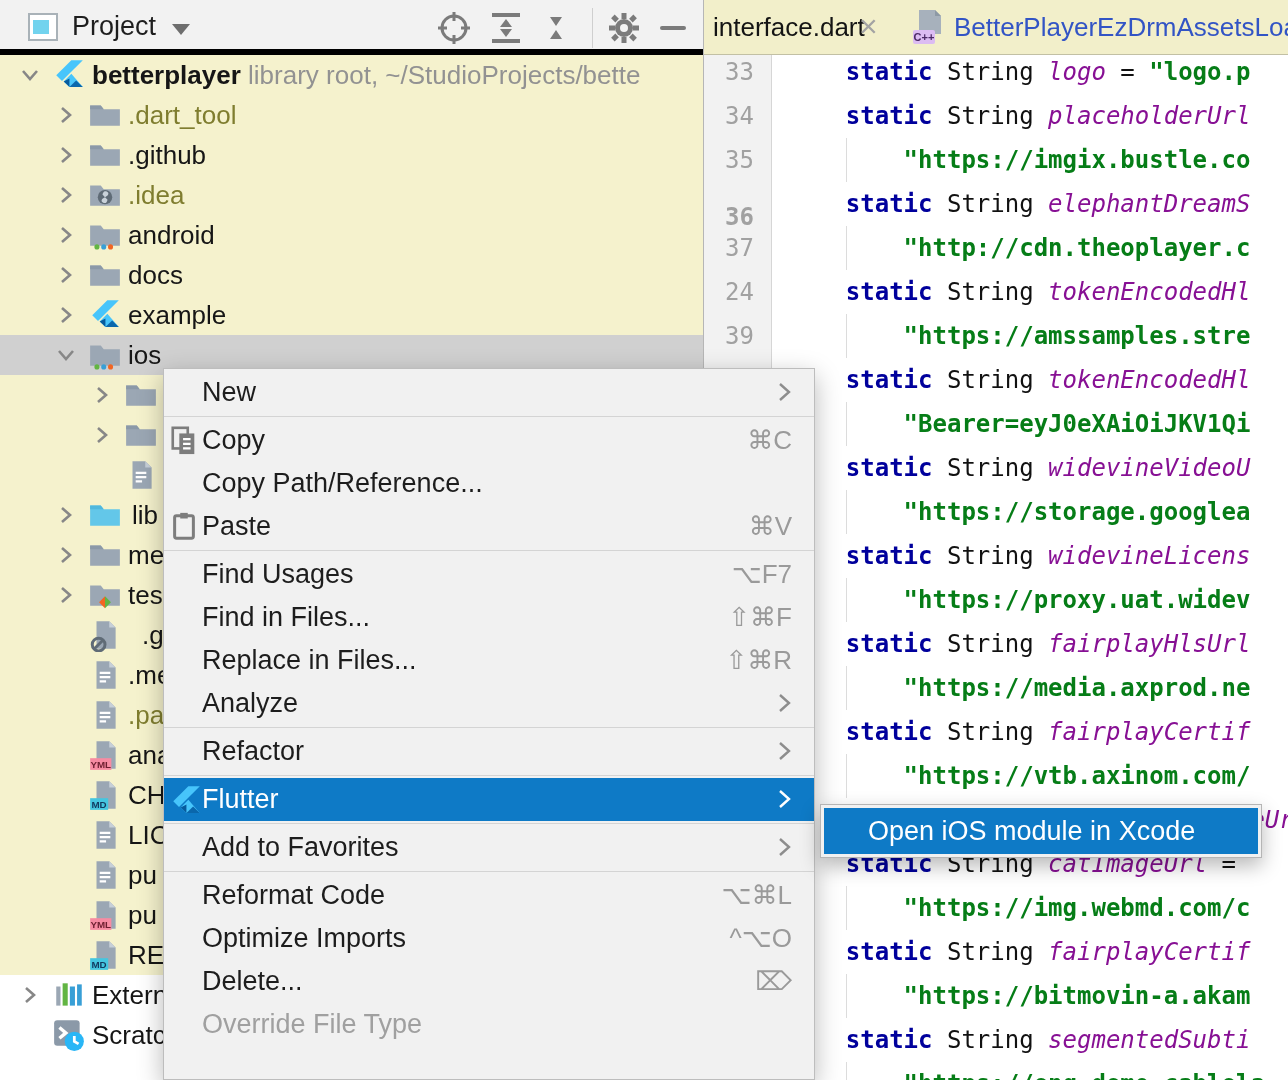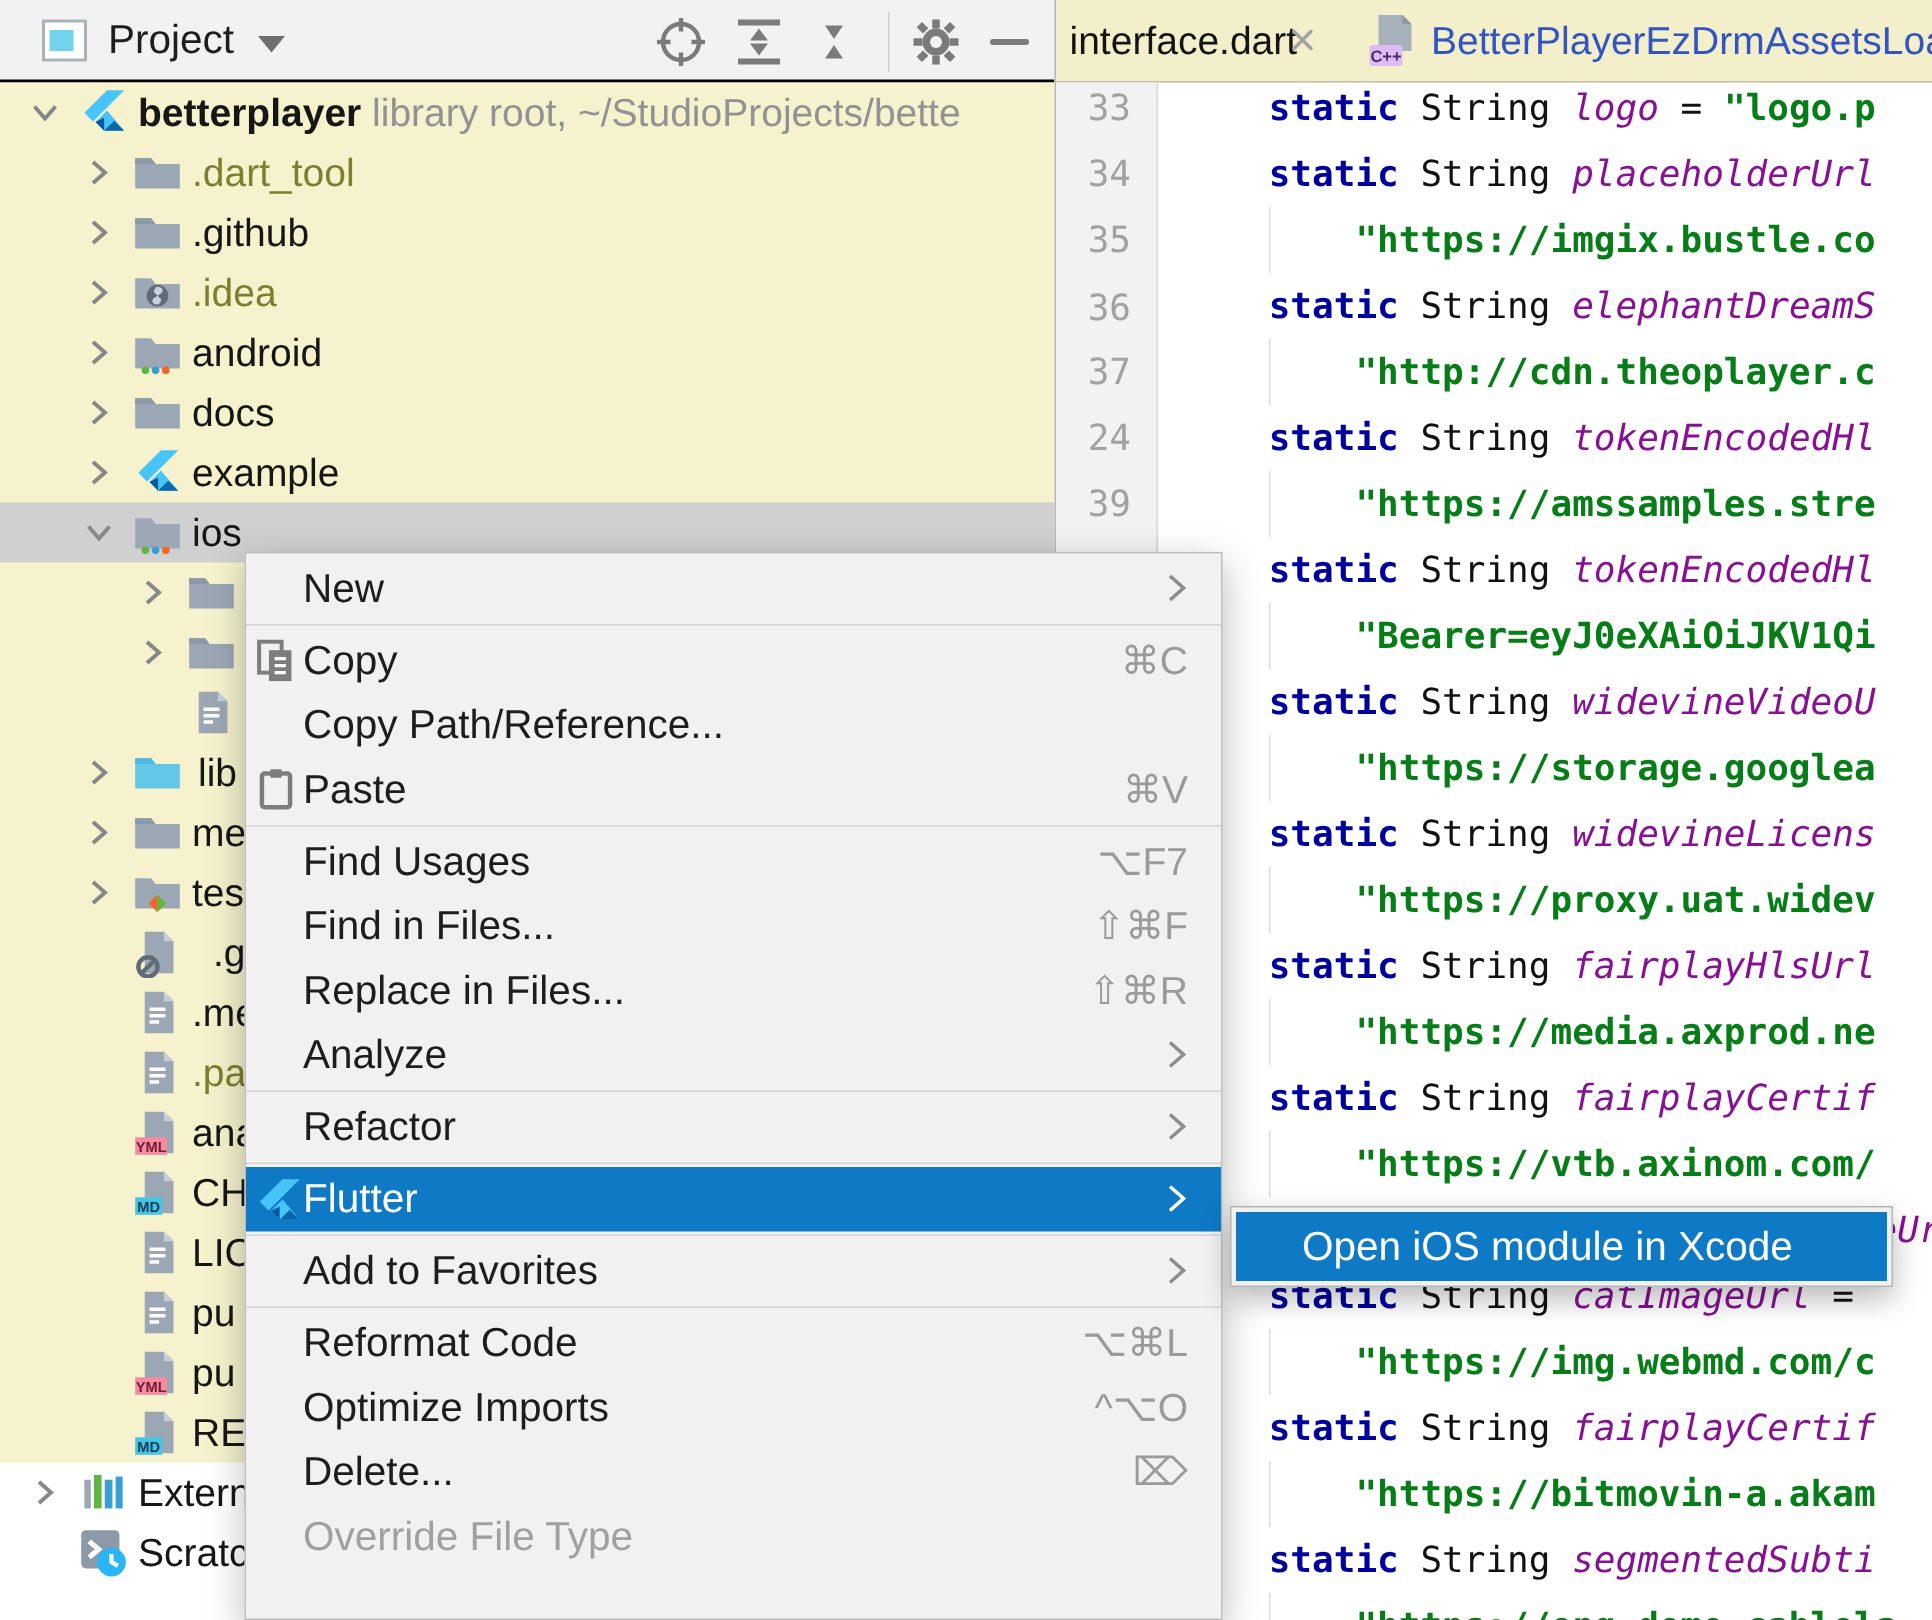--- a/index.html
+++ b/index.html
@@ -1,20 +1,20 @@
 <!DOCTYPE html>
 <html><head>
 <meta charset="utf-8">
 <style>
   html,body{margin:0;padding:0;background:#e8e8e8;}
   .app{position:relative;width:1288px;height:1080px;overflow:hidden;background:#fff;
        font-family:"Liberation Sans",sans-serif;-webkit-font-smoothing:antialiased;}
   
   .ptoolbar{position:absolute;left:0;top:0;width:703px;height:55px;background:#f2f2f2;
-            border-bottom:2px solid #000000;box-sizing:border-box;}
+            border-bottom:6px solid #000000;box-sizing:border-box;}
   .winicon{position:absolute;left:28px;top:13px;width:30px;height:28px;border:2px solid #a9b2b8;
            background:#fff;box-sizing:border-box;}
   .winicon .inner{position:absolute;left:3px;top:5px;width:16px;height:14px;background:#72d3ee;}
   .ptitle{position:absolute;left:72px;top:11px;font-size:27px;color:#1e1e1e;}
   .pdd{position:absolute;left:172px;top:24px;width:0;height:0;border-left:9px solid transparent;
        border-right:9px solid transparent;border-top:11px solid #6e6e6e;}
   .tbtn{position:absolute;top:10px;width:36px;height:36px;color:#7b7b7b;}
   .tsep{position:absolute;top:8px;width:1px;height:40px;background:#cfcfcf;}
   .tminus{position:absolute;top:26px;width:26px;height:4px;background:#7b7b7b;border-radius:2px;}
   
@@ -453,21 +453,21 @@
             <rect x="4" y="22" width="22" height="14" rx="2" fill="#dcbcf2"></rect>
             <text x="15" y="33" font-size="11" font-weight="bold" text-anchor="middle" fill="#4c2a66" font-family="Liberation Sans, sans-serif">C++</text>
           </svg>
       </span>
       <span class="tab2-lbl">BetterPlayerEzDrmAssetsLoaderD</span>
     </div>
     <div class="gutter">
         <div class="lineno" style="top: -5px;">33</div>
         <div class="lineno" style="top: 39px;">34</div>
         <div class="lineno" style="top: 83px;">35</div>
-        <div class="lineno" style="top: 128px;">36</div>
+        <div class="lineno" style="top: 140px; font-weight: bold;">36</div>
         <div class="lineno" style="top: 171px;">37</div>
         <div class="lineno" style="top: 215px;">24</div>
         <div class="lineno" style="top: 259px;">39</div>
         <div class="lineno" style="top: 303px;">40</div>
         <div class="lineno" style="top: 347px;">41</div>
         <div class="lineno" style="top: 391px;">42</div>
         <div class="lineno" style="top: 435px;">43</div>
         <div class="lineno" style="top: 479px;">44</div>
         <div class="lineno" style="top: 523px;">45</div>
         <div class="lineno" style="top: 567px;">46</div>

